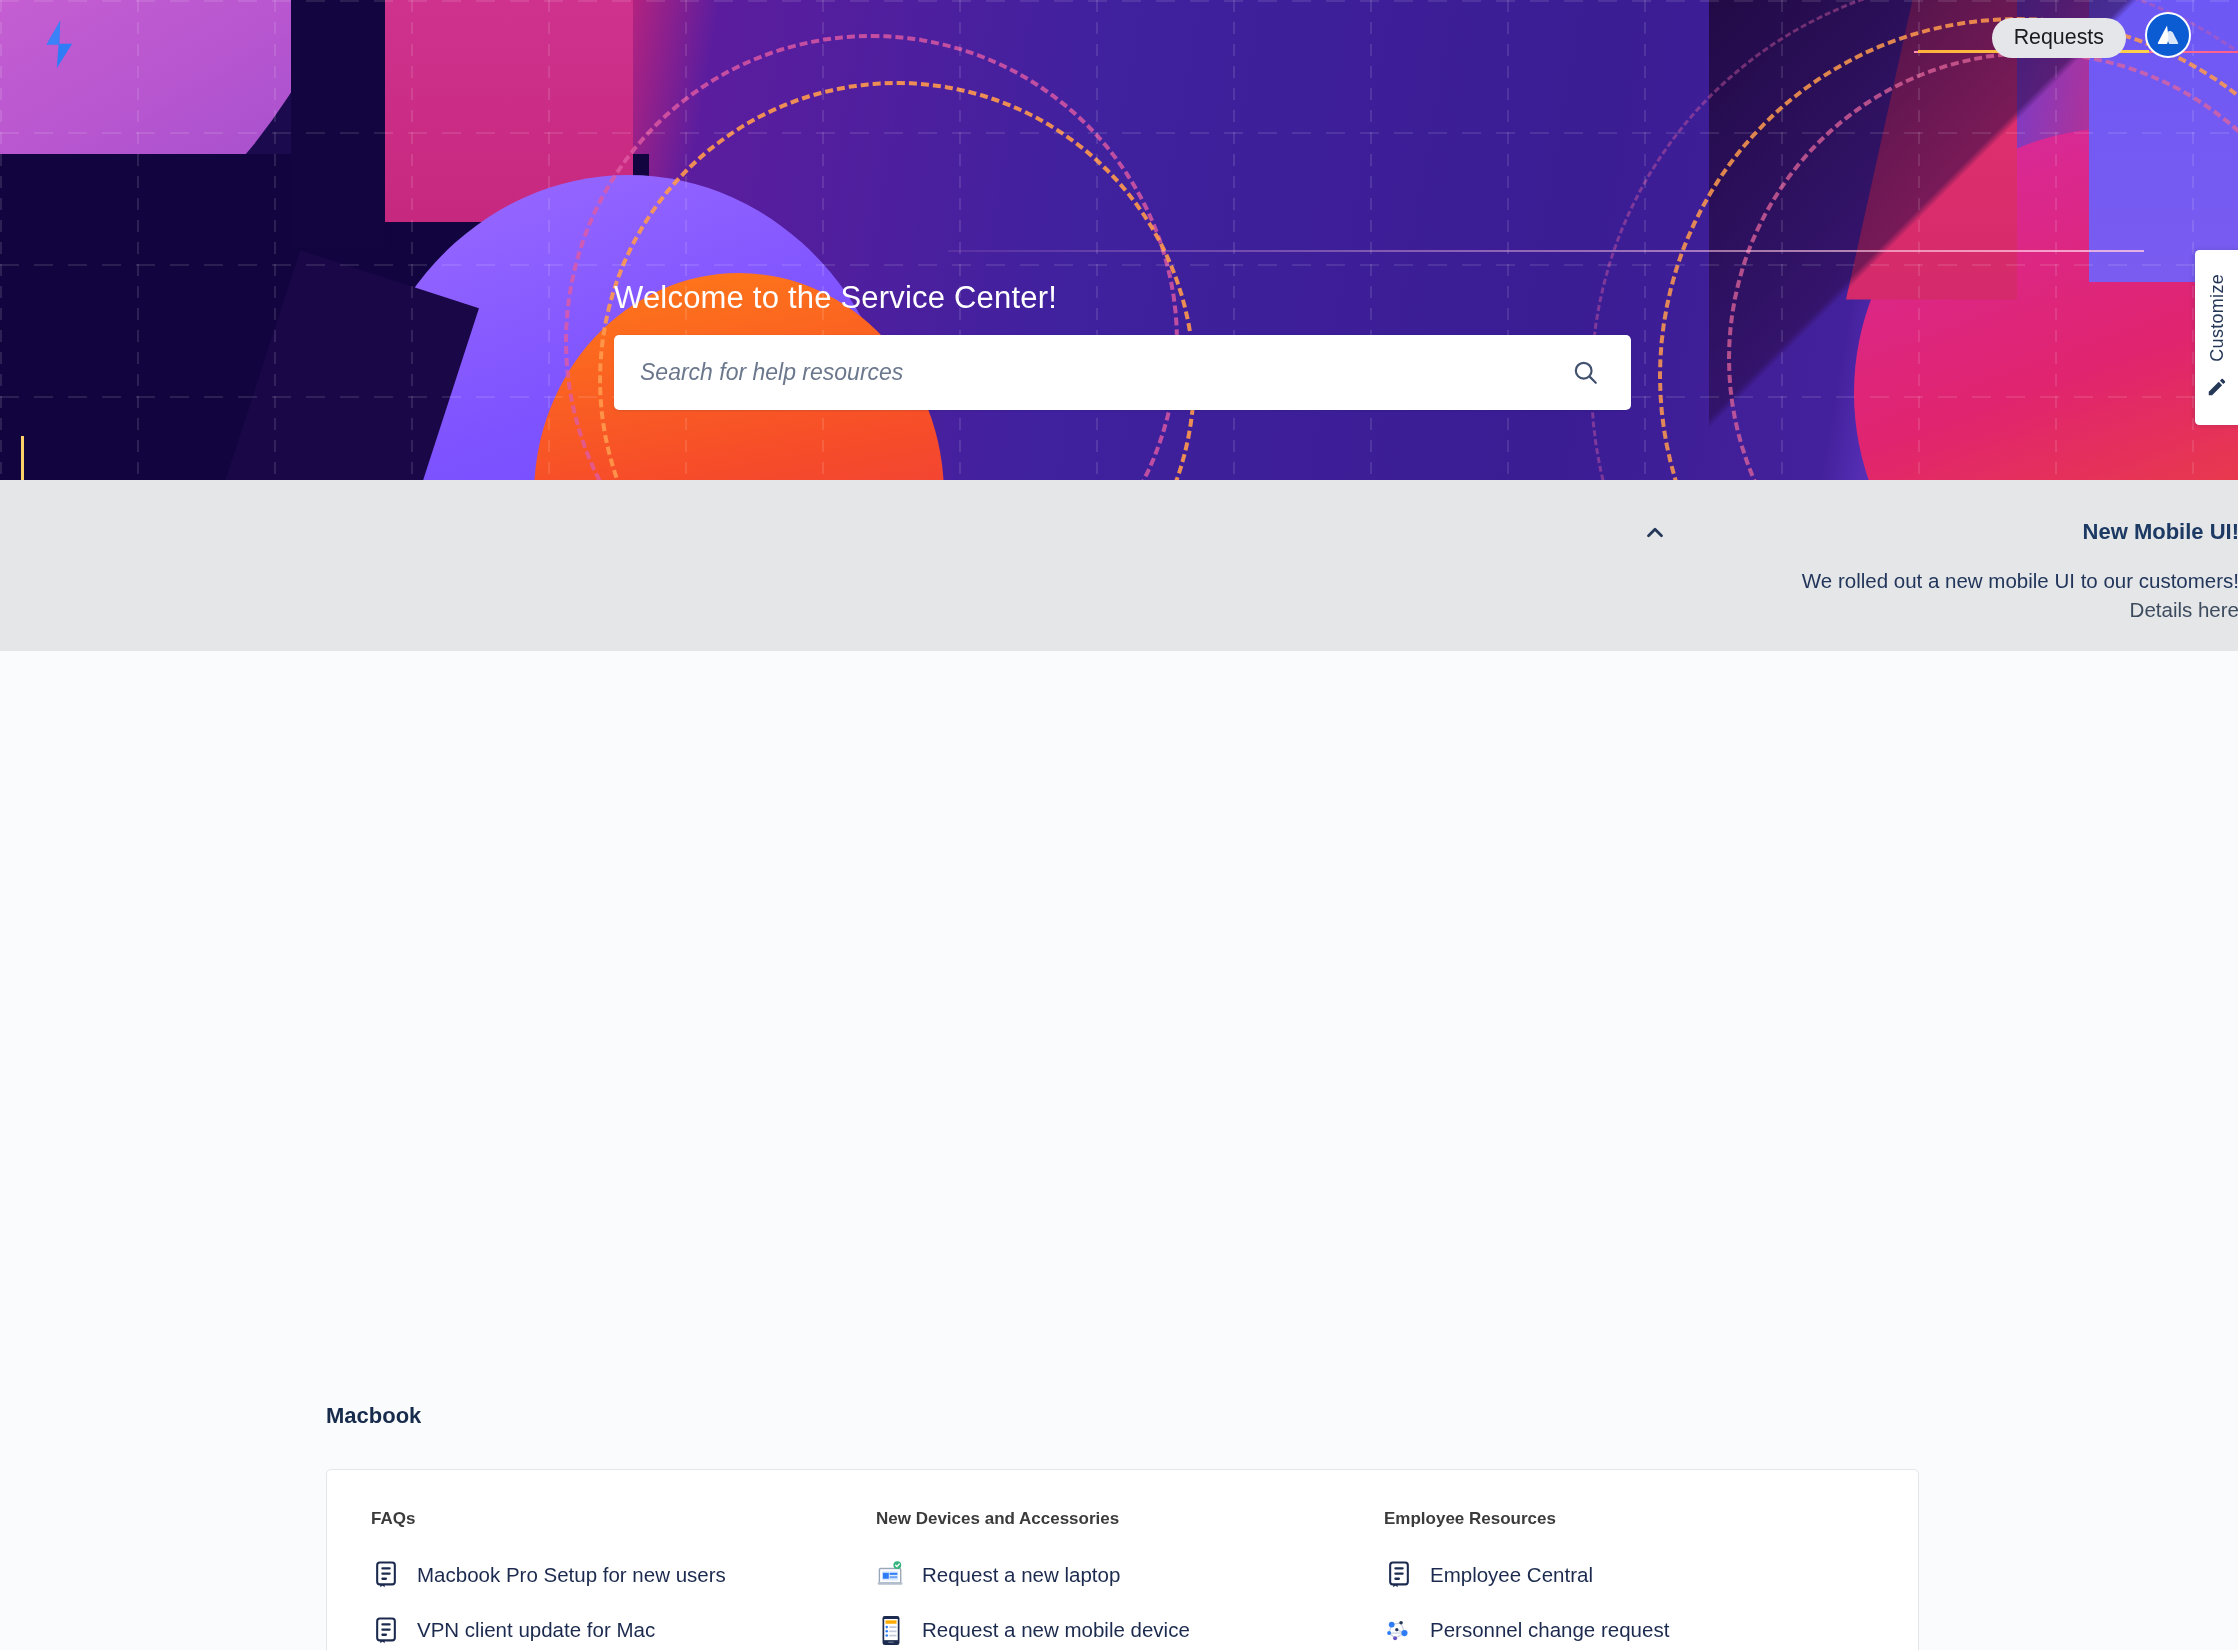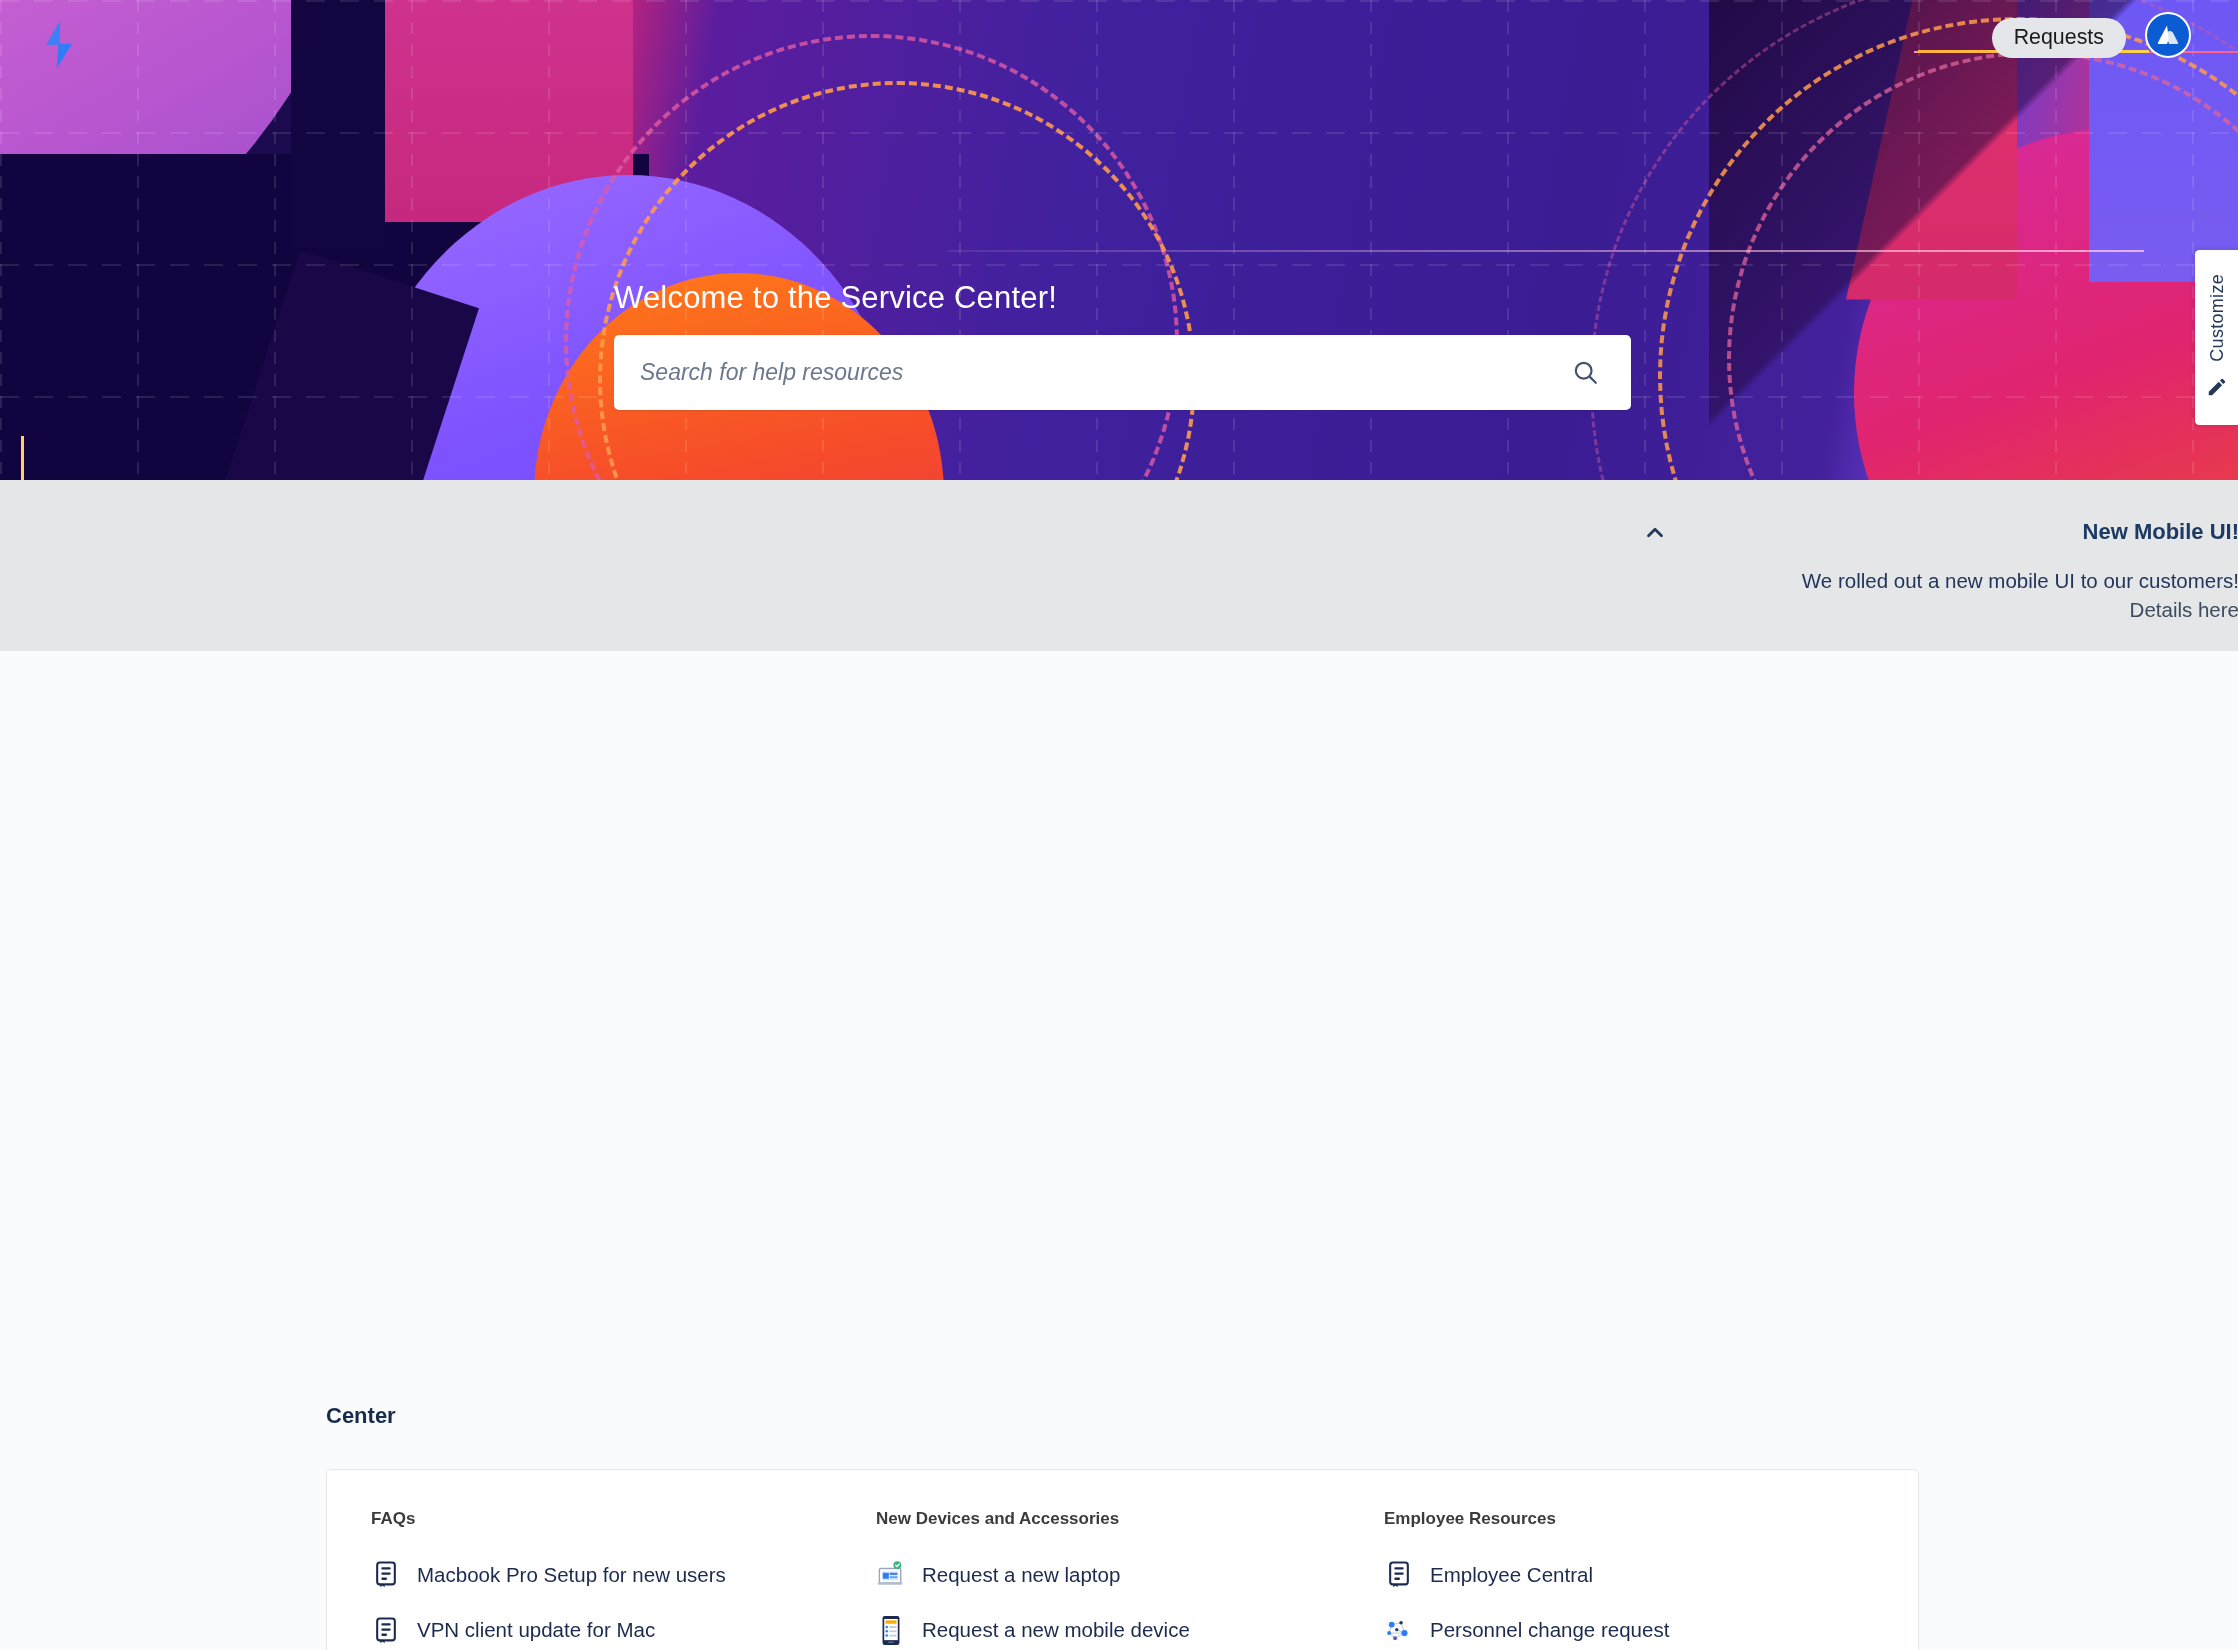--- a/index.html
+++ b/index.html
@@ -318,21 +318,21 @@
   <div class="ann-link">Details here</div>
 </div>
 <span class="ann-chevron">
   <svg width="26" height="26" viewBox="0 0 24 24" fill="none" stroke="#253858" stroke-width="2.6" stroke-linecap="round" stroke-linejoin="round">
     <polyline points="6,14.5 12,8.5 18,14.5"></polyline>
   </svg>
 </span>
 
 <div class="main">
 
-  <div class="section-title" id="topics-title">Center</div>
+  <div class="section-title" id="topics-title">Macbook</div>
 
   <div class="topics-card">
     <div class="topics-grid">
 
       <div>
         <div class="topic-col-head">FAQs</div>
 
         <div class="topic-item">
           <span class="topic-ico">
             <svg width="26" height="27" viewBox="0 0 24 26">

